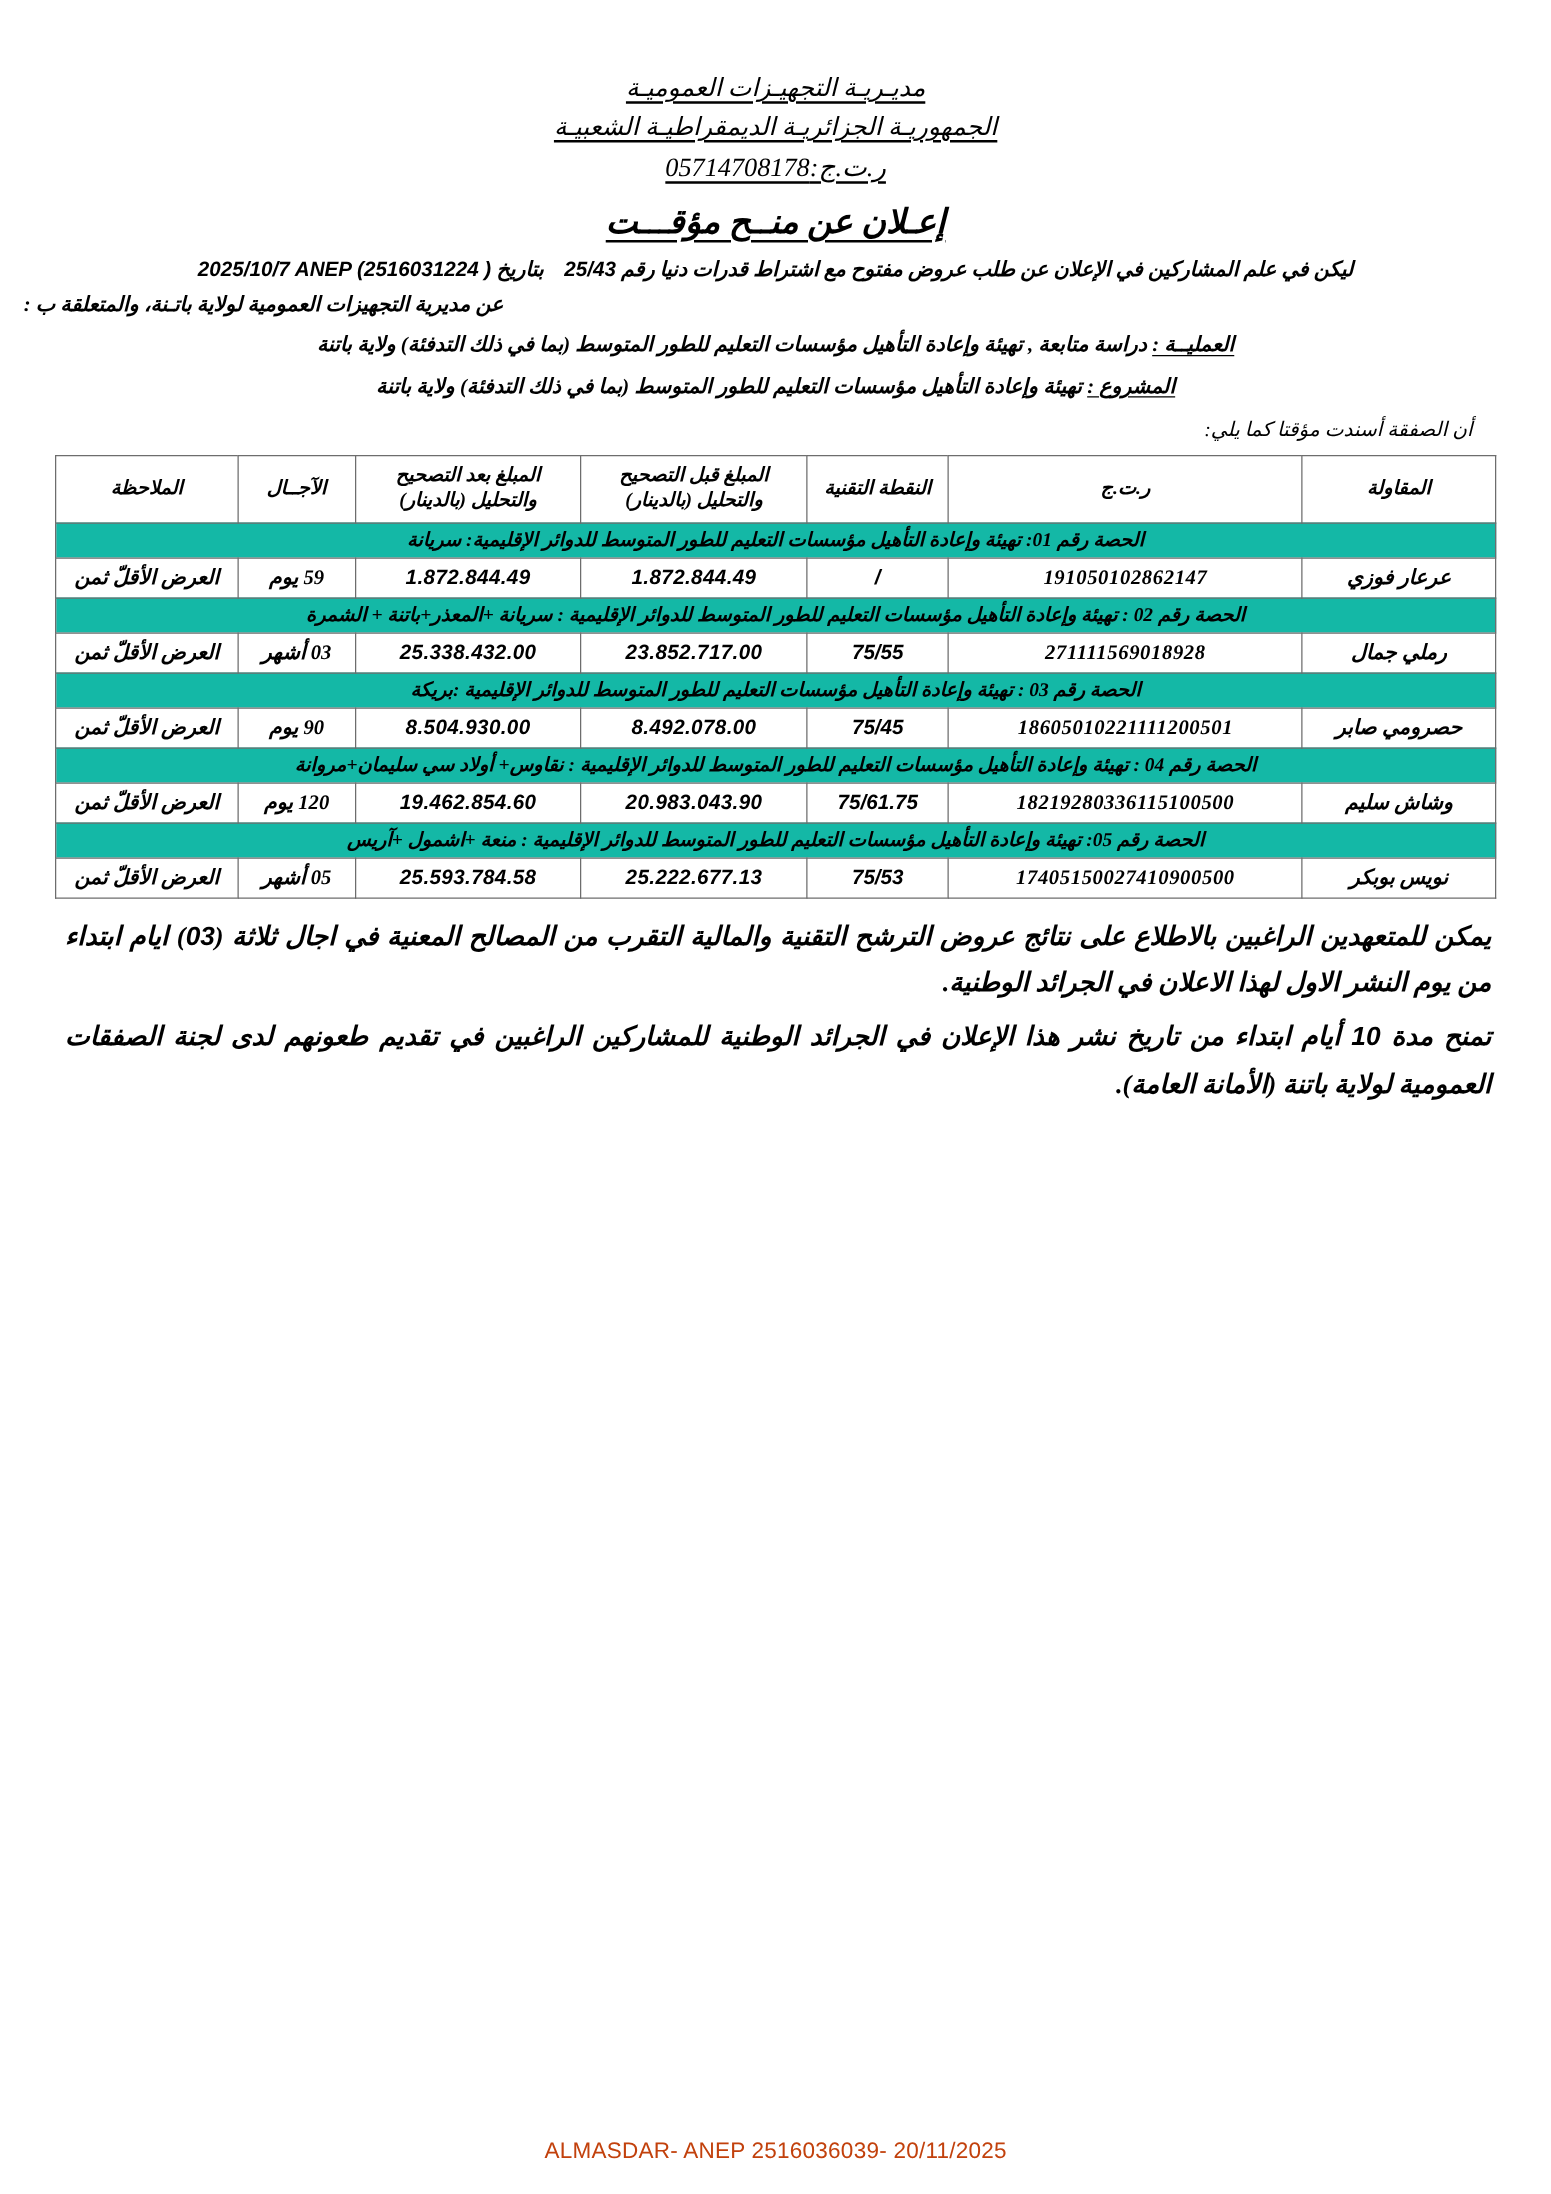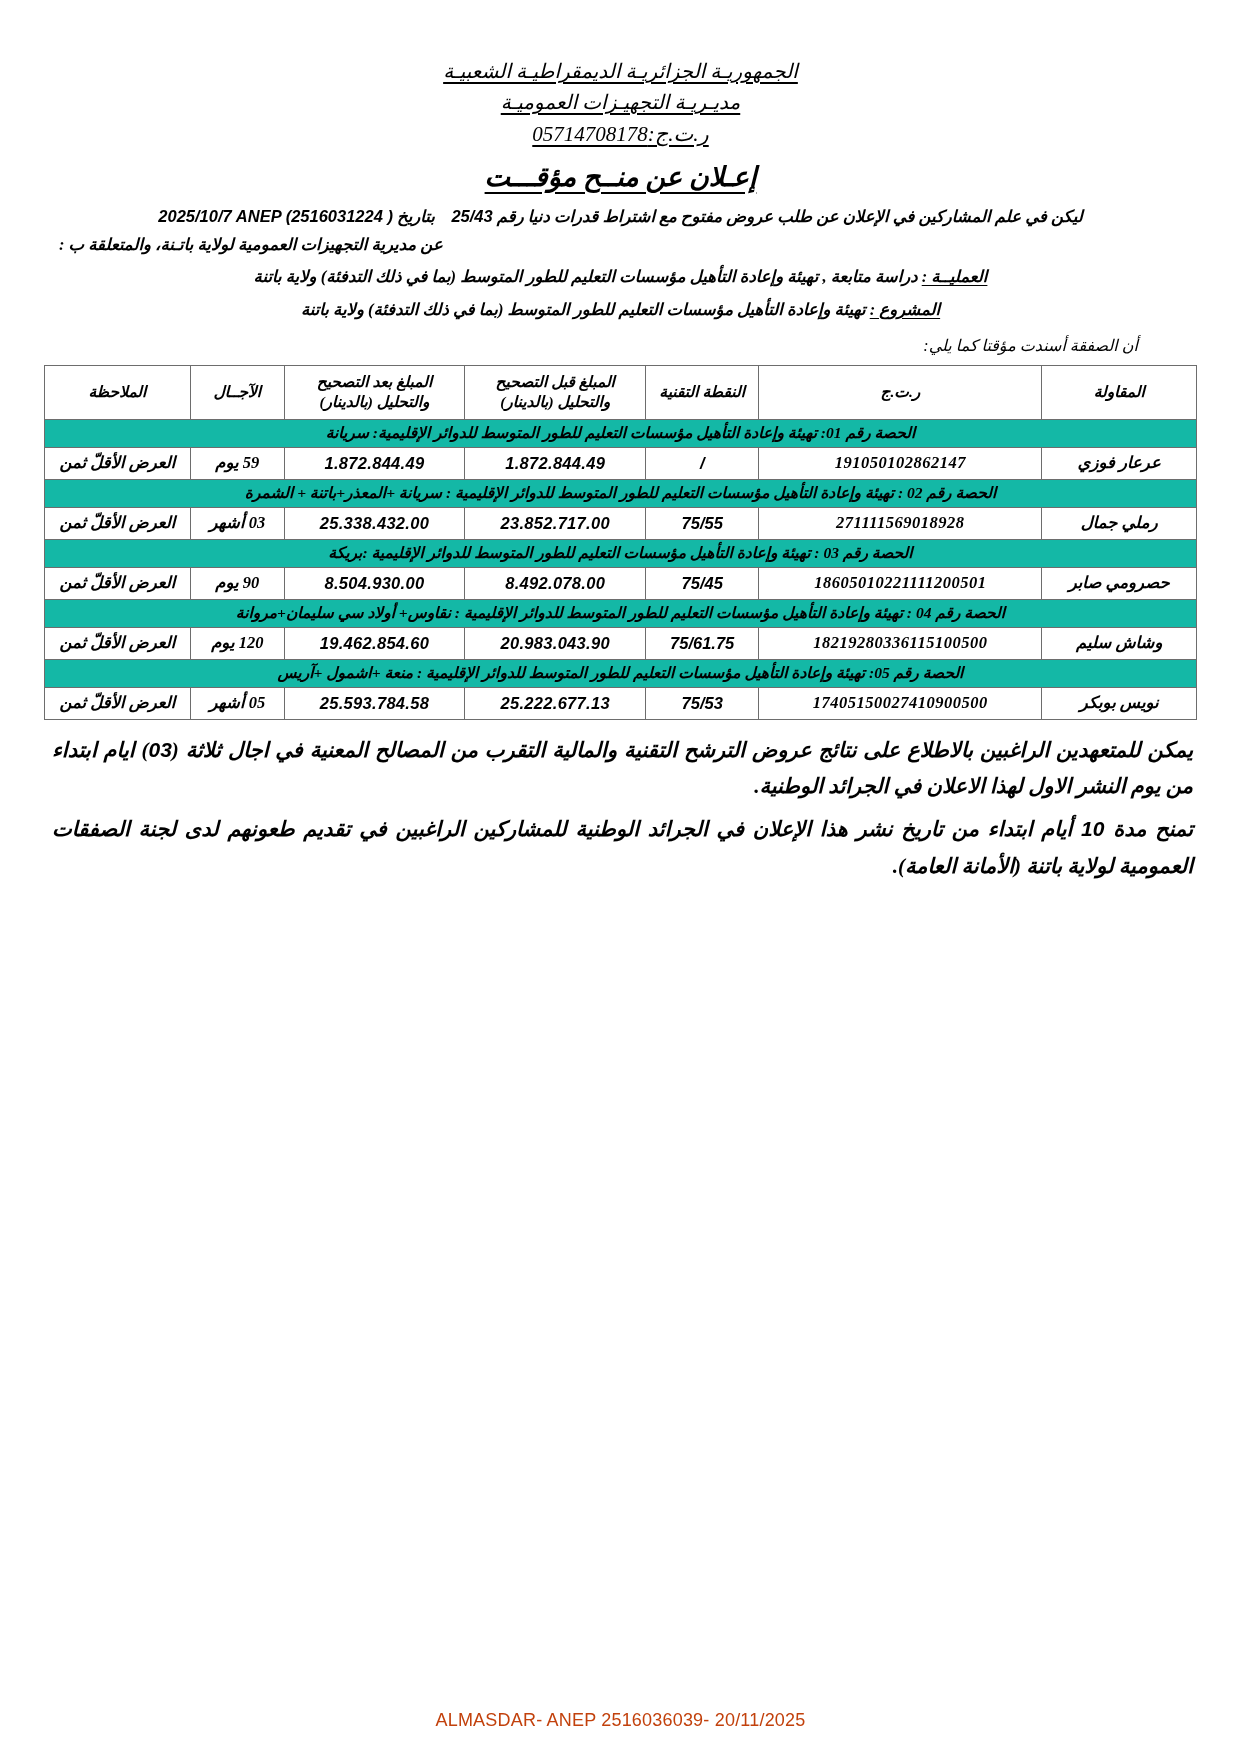--- a/index.html
+++ b/index.html
@@ -54,21 +54,21 @@
     font-weight: bold;
     font-style: italic;
     letter-spacing: 2px;
     text-decoration: underline;
     text-underline-offset: 6px;
   }
 
   
   .intro {
     margin-top: 9px;
-    padding: 0 59px;
+    padding: 0 19px;
     font-size: 16.5px;
     font-weight: bold;
     font-style: italic;
     line-height: 1.72;
     direction: rtl;
   }
   .intro .ln1 { text-align: center; white-space: nowrap; }
   .intro .ln2 { text-align: left; }
   .intro .ln3, .intro .ln4 {
     text-align: center;
@@ -192,22 +192,22 @@
     color: #c2410c;
     letter-spacing: 0.2px;
   }
 </style>
 </head>
 <body>
 
 <div class="page">
 
   <div class="masthead">
+    <div class="masthead-line">مديـريـة التجهيـزات العموميـة</div>
     <div class="masthead-line">الجمهوريـة الجزائريـة الديمقراطيـة الشعبيـة</div>
-    <div class="masthead-line">مديـريـة التجهيـزات العموميـة</div>
     <div class="masthead-line rtj">ر.ت.ج:05714708178</div>
   </div>
 
   <div class="main-title">إعـلان عن منــح مؤقـــت</div>
 
   <div class="intro">
     <div class="ln1">
       <span>ليكن في علم المشاركين في الإعلان عن طلب عروض مفتوح مع اشتراط قدرات دنيا رقم</span>
       <span class="anep-code">25/43</span>
       &nbsp;&nbsp;

